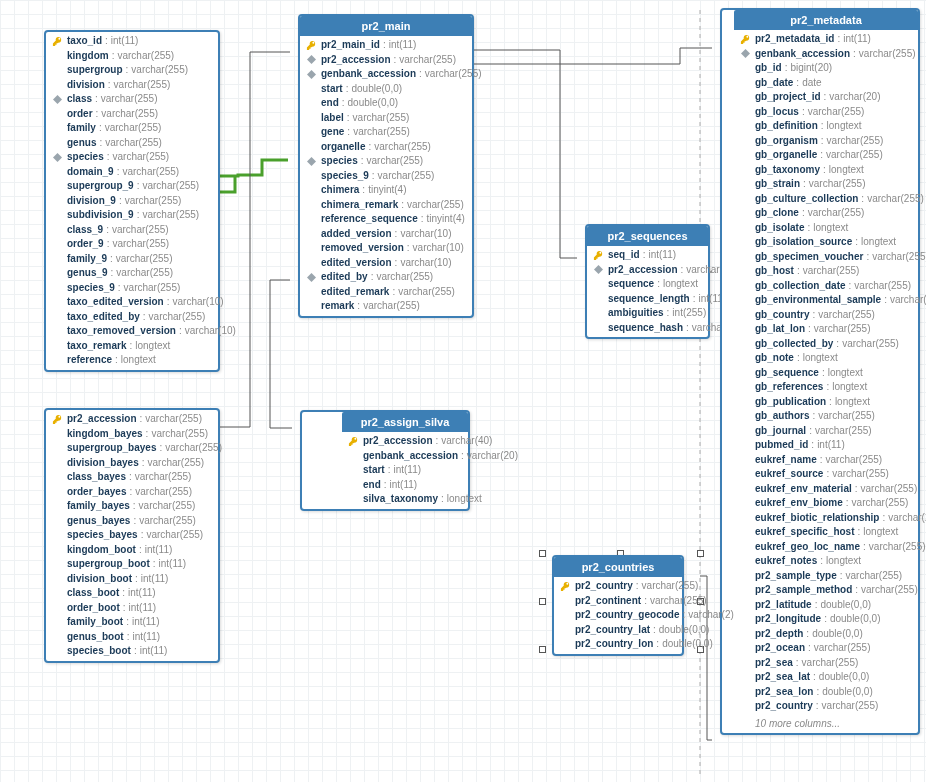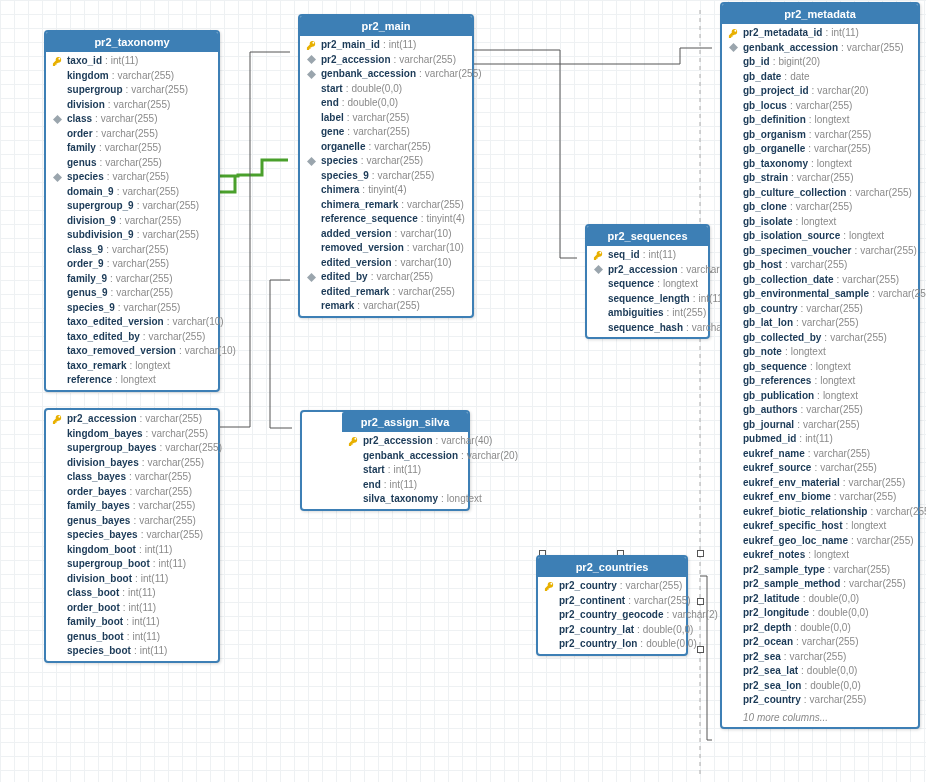--- a/index.html
+++ b/index.html
@@ -87,21 +87,20 @@
 <div class="sel-handle" style="left:539px; top:550px"></div>
 <div class="sel-handle" style="left:617px; top:550px"></div>
 <div class="sel-handle" style="left:697px; top:550px"></div>
 <div class="sel-handle" style="left:539px; top:598px"></div>
 <div class="sel-handle" style="left:697px; top:598px"></div>
 <div class="sel-handle" style="left:539px; top:646px"></div>
 <div class="sel-handle" style="left:617px; top:646px"></div>
 <div class="sel-handle" style="left:697px; top:646px"></div>
 
 <div class="table" style="left: 36px; top: 30px; width: 176px;">
-      <div class="table-header">pr2_taxonomy</div>
       <div class="cols">
         <div class="col">
           <span class="ic">
             <svg width="11" height="11" viewBox="0 0 24 24">
               <path fill="#e8b000" d="M14 2a6 6 0 0 0-5.65 8L2 16.35V22h5v-3h3v-3h2l1.3-1.3A6 6 0 1 0 14 2zm2 6a2 2 0 1 1 2-2 2 2 0 0 1-2 2z"></path>
             </svg>
           </span>
           <span class="col-name">taxo_id</span>
           <span class="col-type">: </span>
           <span class="col-type">int(11)</span>
@@ -429,21 +428,21 @@
           <span class="col-type">int(255)</span>
         </div>
         <div class="col">
           <span class="ic"></span>
           <span class="col-name">sequence_hash</span>
           <span class="col-type">: </span>
           <span class="col-type">varchar(40)</span>
         </div>
       </div>
     </div>
-    <div class="table" style="left: 712px; top: 2px; width: 200px;">
+    <div class="table" style="left: 712px; top: 8px; width: 200px; padding-left: 12px;">
       <div class="table-header">pr2_metadata</div>
       <div class="cols">
         <div class="col">
           <span class="ic">
             <svg width="11" height="11" viewBox="0 0 24 24">
               <path fill="#e8b000" d="M14 2a6 6 0 0 0-5.65 8L2 16.35V22h5v-3h3v-3h2l1.3-1.3A6 6 0 1 0 14 2zm2 6a2 2 0 1 1 2-2 2 2 0 0 1-2 2z"></path>
             </svg>
           </span>
           <span class="col-name">pr2_metadata_id</span>
           <span class="col-type">: </span>
@@ -874,21 +873,21 @@
           <span class="col-type">int(11)</span>
         </div>
         <div class="col">
           <span class="ic"></span>
           <span class="col-name">silva_taxonomy</span>
           <span class="col-type">: </span>
           <span class="col-type">longtext</span>
         </div>
       </div>
     </div>
-    <div class="table" style="left: 528px; top: 555px; width: 152px;">
+    <div class="table" style="left: 544px; top: 555px; width: 132px;">
       <div class="table-header">pr2_countries</div>
       <div class="cols">
         <div class="col">
           <span class="ic">
             <svg width="11" height="11" viewBox="0 0 24 24">
               <path fill="#e8b000" d="M14 2a6 6 0 0 0-5.65 8L2 16.35V22h5v-3h3v-3h2l1.3-1.3A6 6 0 1 0 14 2zm2 6a2 2 0 1 1 2-2 2 2 0 0 1-2 2z"></path>
             </svg>
           </span>
           <span class="col-name">pr2_country</span>
           <span class="col-type">: </span>

